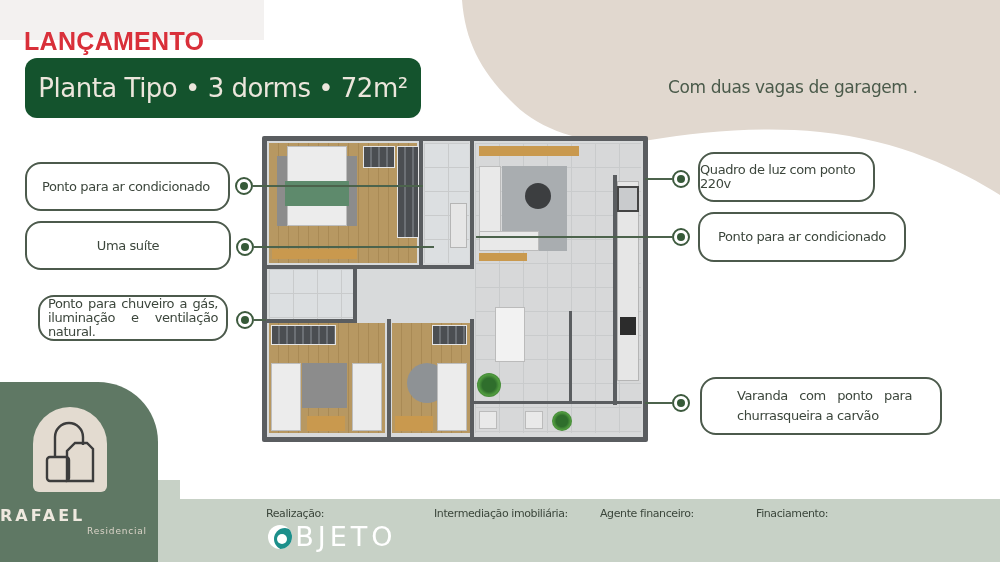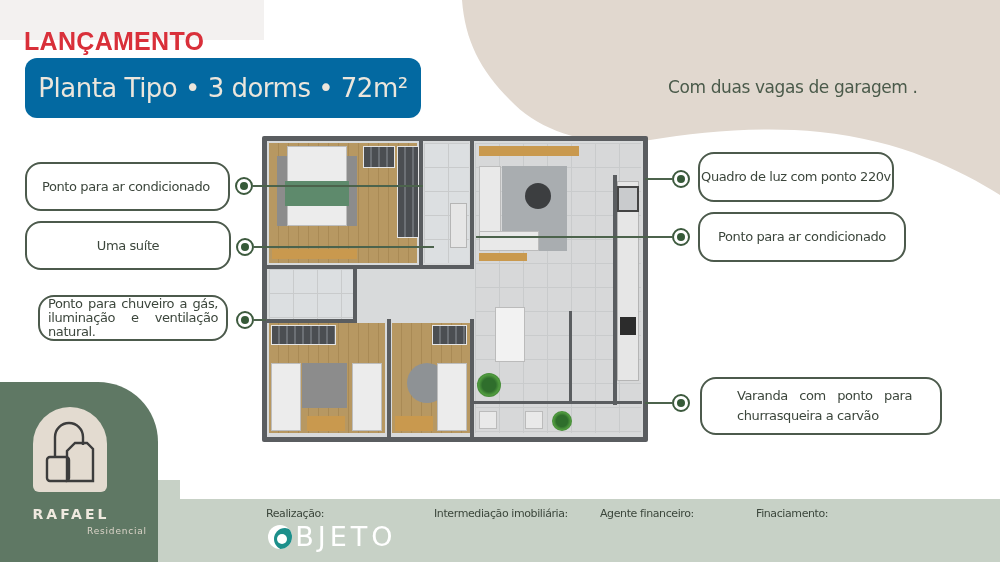--- a/index.html
+++ b/index.html
@@ -5,21 +5,21 @@
   * { box-sizing: border-box; margin: 0; padding: 0; }
   html, body { width: 1000px; height: 562px; overflow: hidden; background: #ffffff; }
   body { position: relative; font-family: "Liberation Sans", "DejaVu Sans", sans-serif; color: #3f4a40; }
 
   
   .beige-blob { position: absolute; left: 0; top: 0; width: 1000px; height: 562px; pointer-events: none; }
 
   .launch-banner { position: absolute; left: 0; top: 0; width: 264px; height: 40px; background: #f3f1f0; display: flex; align-items: center; padding-left: 24px; }
   .launch-banner span { color: #d9303a; font-weight: bold; font-size: 25px; letter-spacing: 0.3px; margin-top: 43px; }
 
-  .plan-pill { position: absolute; left: 25px; top: 58px; width: 396px; height: 60px; background: #0369a1; border-radius: 12px; display: flex; align-items: center; justify-content: center; }
+  .plan-pill { position: absolute; left: 25px; top: 58px; width: 396px; height: 60px; background: #14532d; border-radius: 12px; display: flex; align-items: center; justify-content: center; }
   .plan-pill span { color: #ece6dc; font-size: 26px; font-family: "DejaVu Sans", sans-serif; letter-spacing: -0.5px; }
 
   .garage-text { position: absolute; left: 668px; top: 77px; font-size: 17px; color: #4a5a4a; font-family: "DejaVu Sans", sans-serif; letter-spacing: -0.4px; }
 
   
   .floorplan { position: absolute; left: 262px; top: 136px; width: 386px; height: 306px; background: #5a5d60; border-radius: 2px; }
   .fp-inner { position: absolute; left: 5px; top: 5px; right: 5px; bottom: 5px; background: #d8dadb; }
   .room { position: absolute; }
   .wood { background: repeating-linear-gradient(90deg, #b79862 0 9px, #a98a55 9px 10px); }
   .tile { background-color: #d7d8d9; background-image: linear-gradient(#c9cbcc 1px, transparent 1px), linear-gradient(90deg, #c9cbcc 1px, transparent 1px); background-size: 24px 24px; }
@@ -41,21 +41,21 @@
   .callout { position: absolute; border: 2px solid #4c5a4c; border-radius: 16px; background: #ffffff; display: flex; align-items: center; font-size: 13px; color: #3c463c; font-family: "DejaVu Sans", sans-serif; letter-spacing: -0.4px; }
   .callout.center { justify-content: center; }
   .callout .txt { line-height: 14px; }
   .dot { position: absolute; width: 18px; height: 18px; border-radius: 50%; border: 2px solid #3d5a3e; background: #fff; }
   .dot::after { content: ""; position: absolute; left: 3px; top: 3px; width: 8px; height: 8px; border-radius: 50%; background: #365a38; }
   .leader { position: absolute; height: 2px; background: #4c634c; }
 
   
   .brand-block { position: absolute; left: 0; top: 382px; width: 158px; height: 180px; background: #5f7864; border-top-right-radius: 60px; }
   .logo-arch { position: absolute; left: 33px; top: 25px; width: 74px; height: 85px; background: #e3dbd0; border-radius: 37px 37px 6px 6px; }
-  .brand-name { position: absolute; left: 0; top: 124px; width: 142px; text-align: center; color: #efe9df; font-weight: bold; font-size: 14px; letter-spacing: 3px; font-family: "DejaVu Sans", sans-serif; }
+  .brand-name { position: absolute; left: 0; top: 124px; width: 142px; color: #efe9df; font-weight: bold; font-size: 16px; letter-spacing: 3px; font-family: "DejaVu Sans", sans-serif; }
   .brand-sub { position: absolute; left: 0; top: 144px; width: 142px; text-align: center; color: #dcd5c9; font-size: 9px; letter-spacing: 0.8px; font-family: "DejaVu Sans", sans-serif; margin-left: 46px; }
 
   
   .footer { position: absolute; left: 158px; top: 499px; width: 842px; height: 63px; background: #c7d1c6; }
   .footer-corner { position: absolute; left: 140px; top: 480px; width: 40px; height: 40px; background: #c7d1c6; }
   .f-label { position: absolute; top: 8px; font-size: 11px; color: #3b463b; font-family: "DejaVu Sans", sans-serif; letter-spacing: -0.4px; }
   .objeto { position: absolute; left: 110px; top: 22px; font-size: 27px; color: #ffffff; letter-spacing: 4px; font-family: "DejaVu Sans", sans-serif; display: flex; align-items: center; }
   .objeto .o { display: inline-block; width: 24px; height: 24px; border-radius: 50%; background: #fff; position: relative; margin-right: 2px; overflow: hidden; }
   .objeto .o::before { content: ""; position: absolute; left: 6px; top: 3px; width: 22px; height: 22px; border-radius: 50%; background: #1c8f8b; }
   .objeto .o::after { content: ""; position: absolute; left: 9px; top: 9px; width: 10px; height: 10px; border-radius: 50%; background: #fff; }
@@ -161,21 +161,21 @@
 </div>
 <div class="dot" style="left:236px;top:238px;"></div>
 <div class="leader" style="left:254px;top:246px;width:180px;"></div>
 
 <div class="callout" style="left:38px;top:295px;width:190px;height:46px;padding:0 8px;">
   <span class="txt" style="text-align:justify;">Ponto para chuveiro a gás, iluminação e ventilação natural.</span>
 </div>
 <div class="dot" style="left:236px;top:311px;"></div>
 <div class="leader" style="left:254px;top:319px;width:12px;"></div>
 
-<div class="callout center" style="left:698px;top:152px;width:196px;height:50px;">
+<div class="callout center" style="left:698px;top:152px;width:177px;height:50px;">
   <span class="txt">Quadro de luz com ponto 220v</span>
 </div>
 <div class="dot" style="left:672px;top:170px;"></div>
 <div class="leader" style="left:645px;top:178px;width:28px;"></div>
 
 <div class="callout center" style="left:698px;top:212px;width:208px;height:50px;">
   <span class="txt">Ponto para ar condicionado</span>
 </div>
 <div class="dot" style="left:672px;top:228px;"></div>
 <div class="leader" style="left:476px;top:236px;width:197px;"></div>

